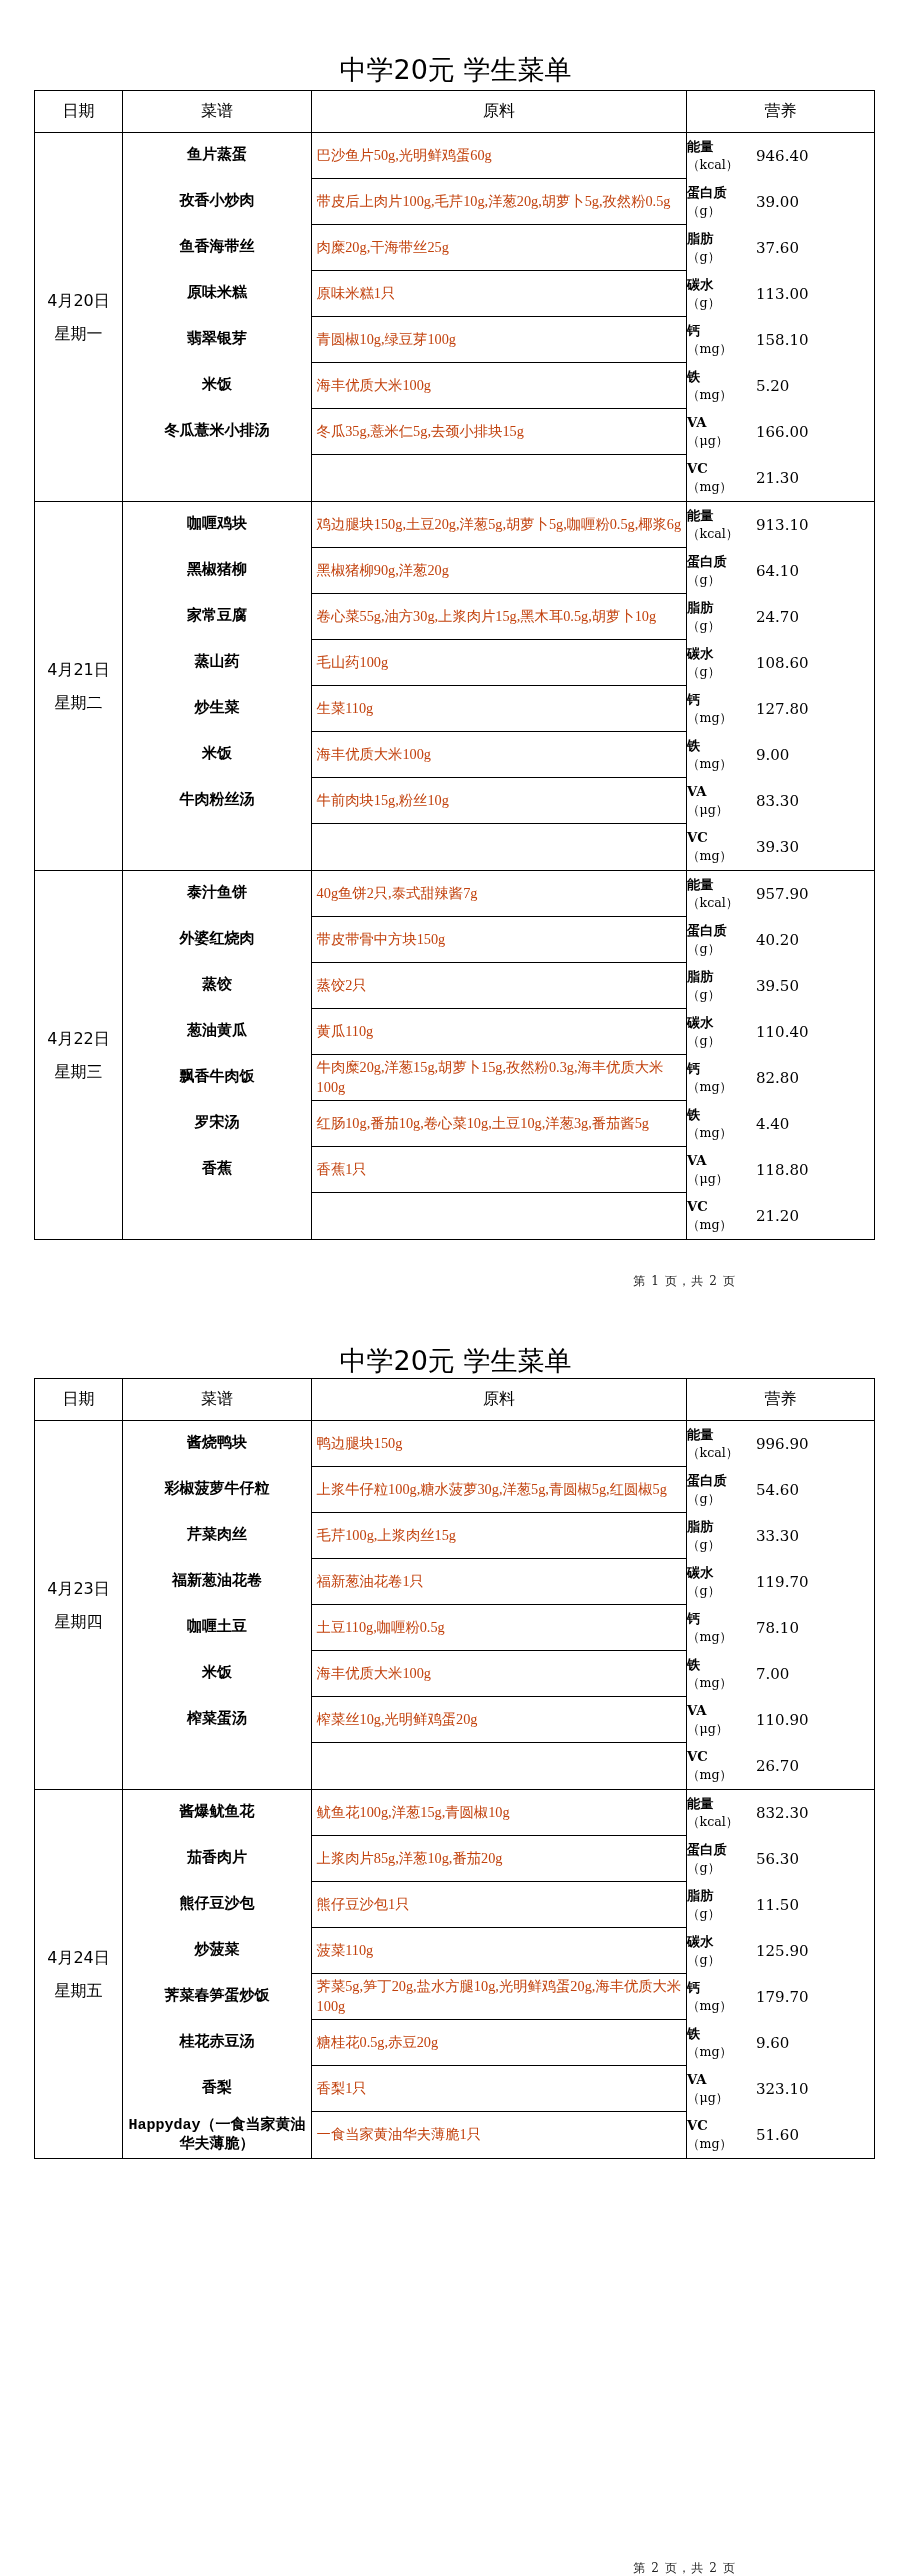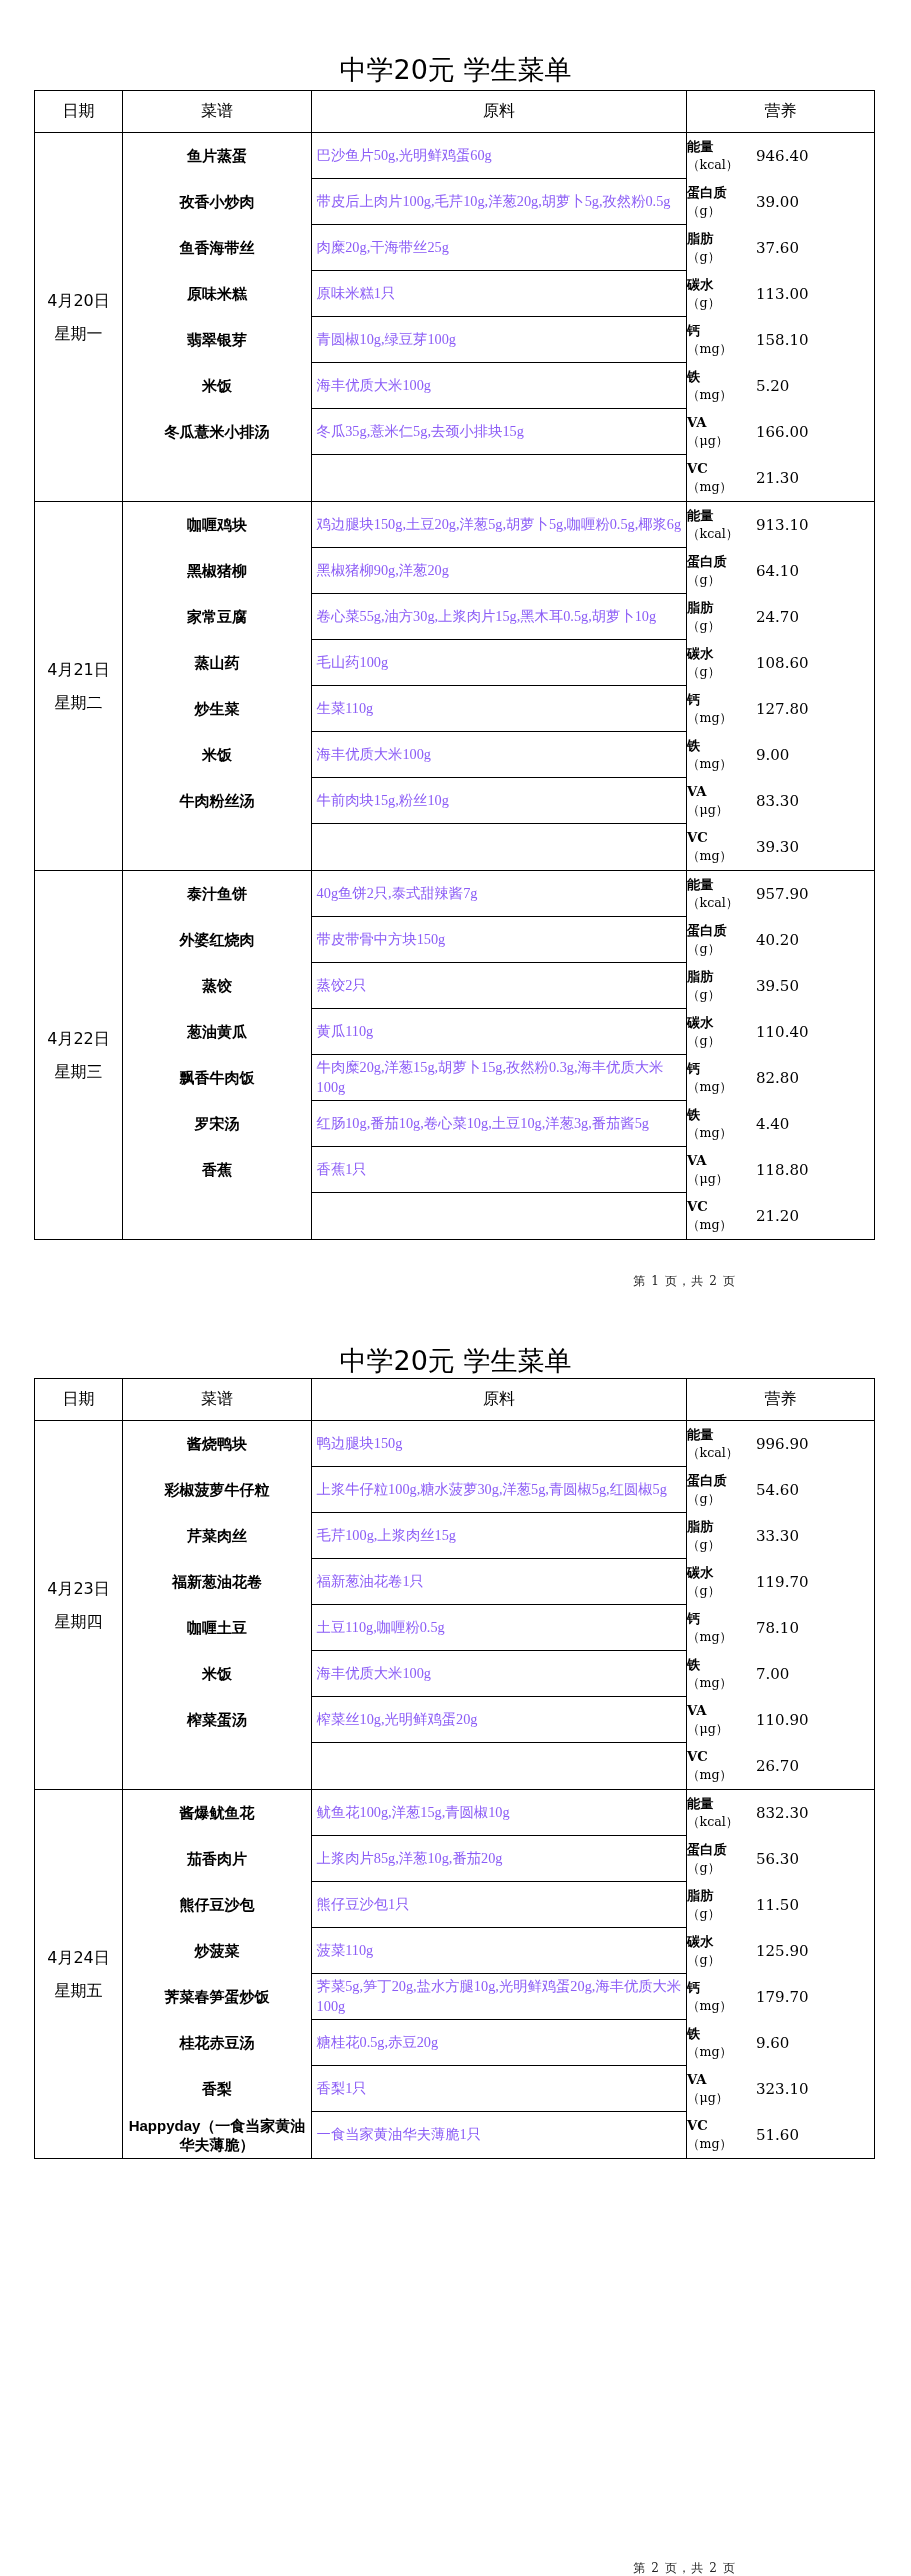--- a/index.html
+++ b/index.html
@@ -9,24 +9,24 @@
   .page-footer { position: absolute; left: 0; width: 736px; text-align: right; font-size: 12px; color: #222; letter-spacing: 1.1px; }
   table.menu { position: absolute; left: 34px; width: 840px; border-collapse: collapse; table-layout: fixed; border-radius: 11px; }
   table.menu th, table.menu td { border: 1.7px solid #000; padding: 0; }
   table.menu th { height: 41px; font-size: 16px; font-weight: normal; font-family: "DejaVu Sans", "Liberation Sans", sans-serif; text-align: center; }
   col.c-date { width: 88px; }
   col.c-dish { width: 189px; }
   col.c-ing  { width: 375px; }
   col.c-nut  { width: 188px; }
   td.date-cell { text-align: center; vertical-align: middle; font-size: 16px; font-family: "DejaVu Sans", "Liberation Sans", sans-serif; }
   td.date-cell .line { display: block; line-height: 23px; margin: 10.3px 0; }
-  td.dish-cell { vertical-align: top; text-align: center; font-family: Liberation Sans, sans-serif; font-weight: bold; font-size: 15px; }
+  td.dish-cell { vertical-align: top; text-align: center; font-family: Liberation Mono, monospace; font-weight: bold; font-size: 15px; }
   .dish { height: 46px; display: flex; align-items: center; justify-content: center; line-height: 19.5px; padding: 0 4.6px; box-sizing: border-box; }
   td.ing-cell, td.nut-cell { vertical-align: top; }
-  .ing { height: 46px; box-sizing: border-box; border-bottom: 1.7px solid #000; display: flex; align-items: center; padding: 0 4.6px; font-size: 14.3px; line-height: 19.5px; font-family: "Liberation Serif", "DejaVu Serif", serif; color: #8b5cf6; }
+  .ing { height: 46px; box-sizing: border-box; border-bottom: 1.7px solid #000; display: flex; align-items: center; padding: 0 4.6px; font-size: 14.3px; line-height: 19.5px; font-family: "Liberation Serif", "DejaVu Serif", serif; color: #c2410c; }
   .ing:last-child { border-bottom: none; }
   .nut { height: 46px; display: flex; align-items: center; }
   .nut-label { width: 69px; text-align: left; font-size: 13.2px; line-height: 18px; font-weight: bold; font-family: "DejaVu Serif", serif; }
   .nut-label .unit { font-weight: normal; display: block; font-size: 12.6px; }
   .nut-value { flex: 1; font-size: 15px; font-family: "DejaVu Serif", serif; padding-right: 11.5px; }
 </style>
 </head>
 <body>
 
 <div class="page" style="top:0;">

